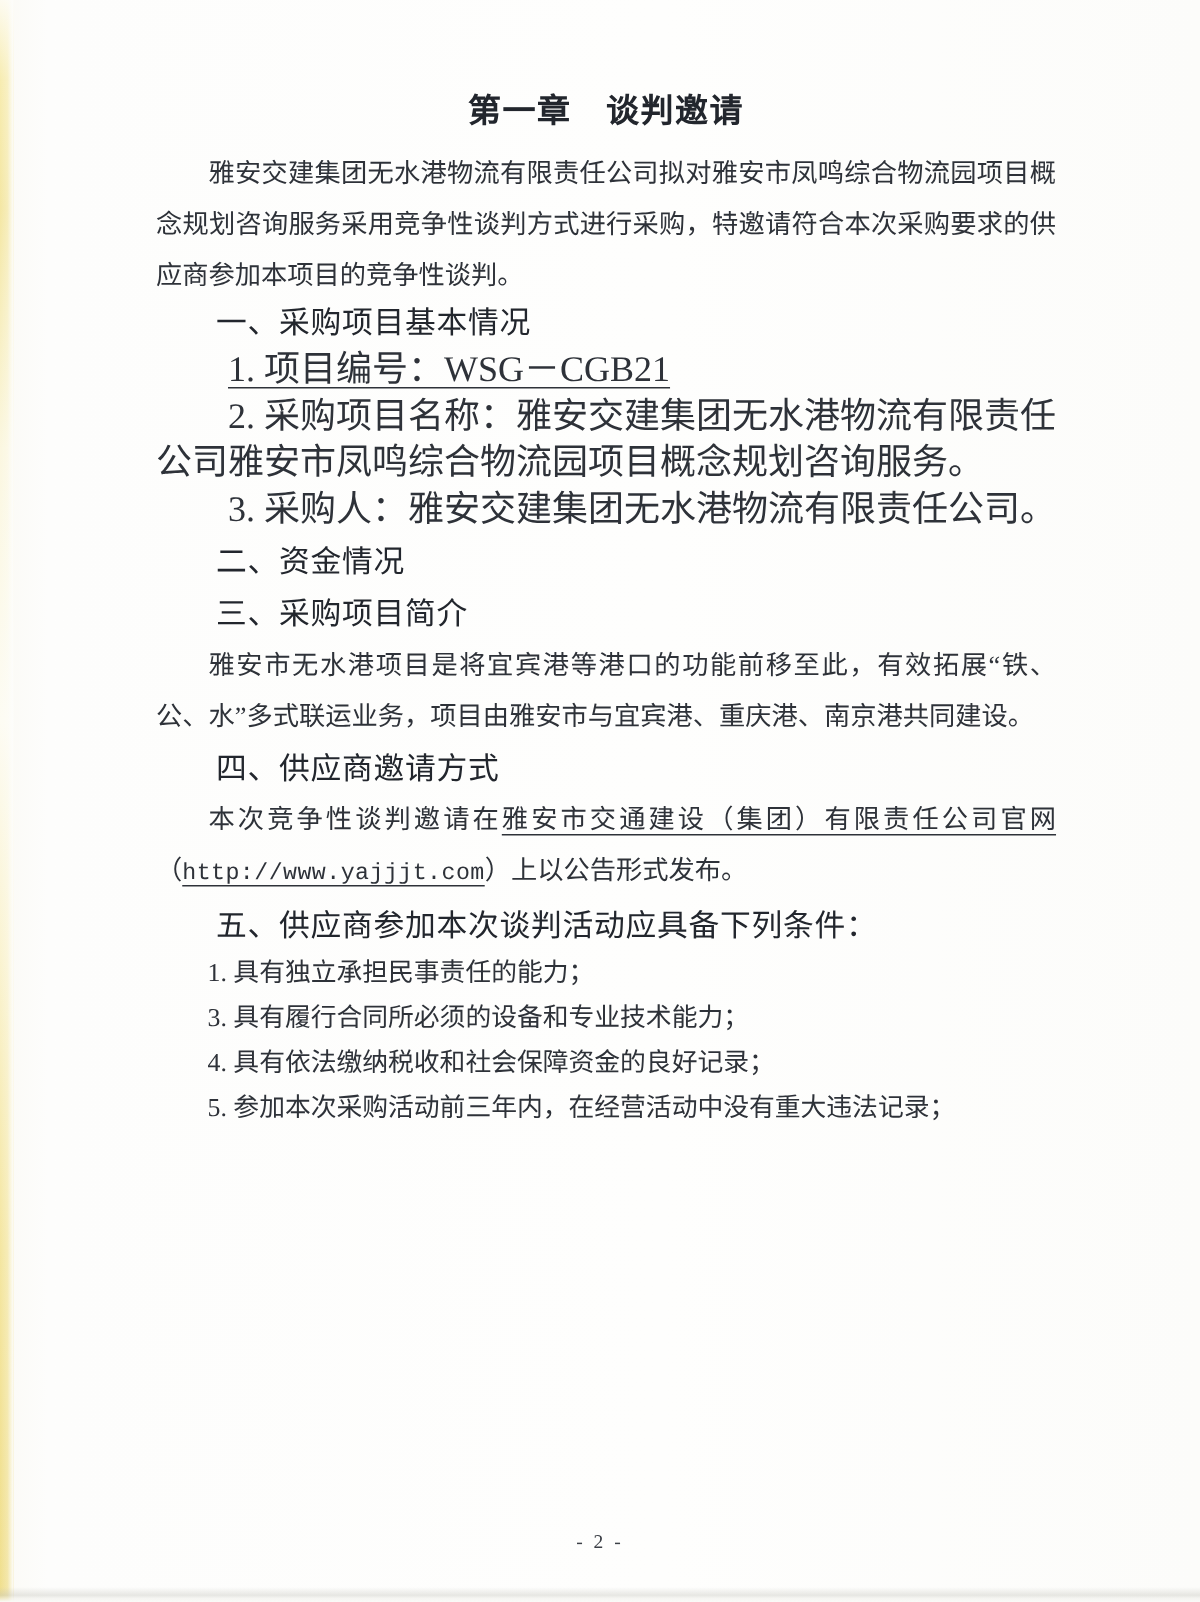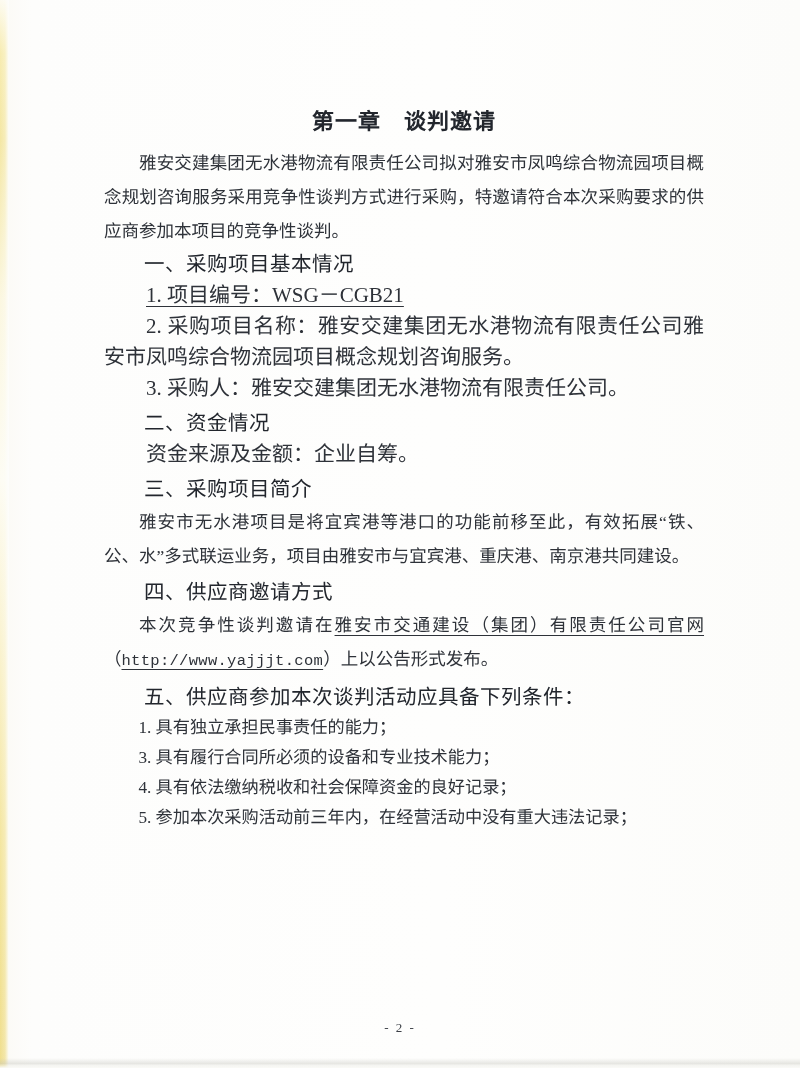--- a/index.html
+++ b/index.html
@@ -24,21 +24,21 @@
   .edge-left::after {
     content:""; position:absolute; inset:0;
     background:linear-gradient(90deg, rgba(253,253,252,0) 0%, rgba(253,253,252,.25) 55%, #fdfdfc 100%);
   }
   
   .edge-bottom {
     position:absolute; left:0; right:0; bottom:0; height:10px;
     background:linear-gradient(180deg, rgba(0,0,0,0) 0%, rgba(196,196,188,.40) 55%, rgba(238,238,233,.55) 75%, #fafaf7 100%);
   }
 
-  .content { position:absolute; left:104px; right:96px; top:54px;margin-top:48px; }
+  .content { position:absolute; left:104px; right:96px; top:54px; }
 
   .doc-title {
     margin:0 0 4px 0;
     font-family:"Liberation Sans","DejaVu Sans",sans-serif;
     font-size:22px; line-height:40px; font-weight:700;
     letter-spacing:1px; text-align:center; color:#22262d;
   }
 
   .para {
     margin:0; font-size:17.5px; line-height:34px;
@@ -49,21 +49,21 @@
   .para.brief2 { margin-top:6px; }
 
   .sec-heading {
     margin:0; padding-left:40px;
     font-family:"Liberation Sans","DejaVu Sans",sans-serif;
     font-size:20.5px; line-height:32px; font-weight:400;
     color:#22262d; letter-spacing:.5px;
   }
   .sec-heading.gap { margin-top:3px; }
 
-  .sub { margin:0; font-size:21px; line-height:31px; text-align:justify; text-indent:2em; color:#2e3239; }
+  .sub { margin:0; font-size:24px; line-height:31px; text-align:justify; text-indent:2em; color:#2e3239; }
 
   .cond { margin:0; font-size:17.2px; line-height:30px; text-indent:2em; color:#2e3239; }
 
   .ul { text-decoration:underline; text-underline-offset:4px; text-decoration-thickness:1px; }
 
   .url { font-family:Liberation Mono, monospace; font-size:15.5px; letter-spacing:.3px; }
 
   .page-num {
     position:absolute; left:0; right:0; bottom:32px;
     text-align:center; font-size:13px; letter-spacing:2px; color:#3b3f46;
@@ -81,21 +81,20 @@
     <h1 class="doc-title">第一章　谈判邀请</h1>
 
     <p class="para">雅安交建集团无水港物流有限责任公司拟对雅安市凤鸣综合物流园项目概念规划咨询服务采用竞争性谈判方式进行采购，特邀请符合本次采购要求的供应商参加本项目的竞争性谈判。</p>
 
     <h2 class="sec-heading">一、采购项目基本情况</h2>
     <p class="sub"><span class="ul">1. 项目编号：WSG－CGB21</span></p>
     <p class="sub">2. 采购项目名称：雅安交建集团无水港物流有限责任公司雅安市凤鸣综合物流园项目概念规划咨询服务。</p>
     <p class="sub">3. 采购人：雅安交建集团无水港物流有限责任公司。</p>
 
     <h2 class="sec-heading gap">二、资金情况</h2>
-    <p class="sub">资金来源及金额：企业自筹。</p>
 
     <h2 class="sec-heading gap">三、采购项目简介</h2>
     <p class="para">雅安市无水港项目是将宜宾港等港口的功能前移至此，有效拓展“铁、公、水”多式联运业务，项目由雅安市与宜宾港、重庆港、南京港共同建设。</p>
 
     <h2 class="sec-heading gap">四、供应商邀请方式</h2>
     <p class="para"><span>本次竞争性谈判邀请在</span><span class="ul">雅安市交通建设（集团）有限责任公司官网</span><span>（</span><span class="ul url">http://www.yajjjt.com</span><span>）</span><span>上以公告形式发布。</span></p>
 
     <h2 class="sec-heading gap">五、供应商参加本次谈判活动应具备下列条件：</h2>
     <p class="cond">1. 具有独立承担民事责任的能力；</p>
     <p class="cond">3. 具有履行合同所必须的设备和专业技术能力；</p>

